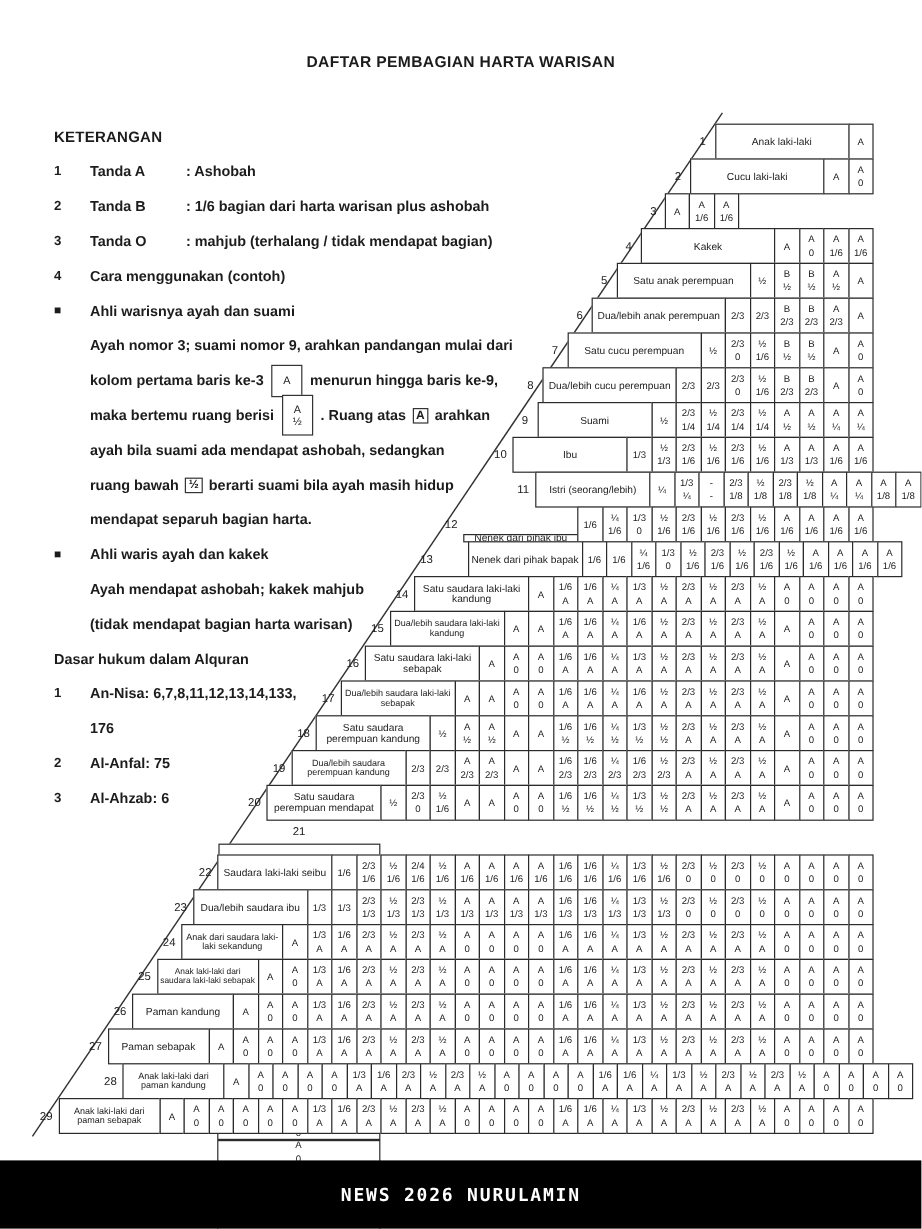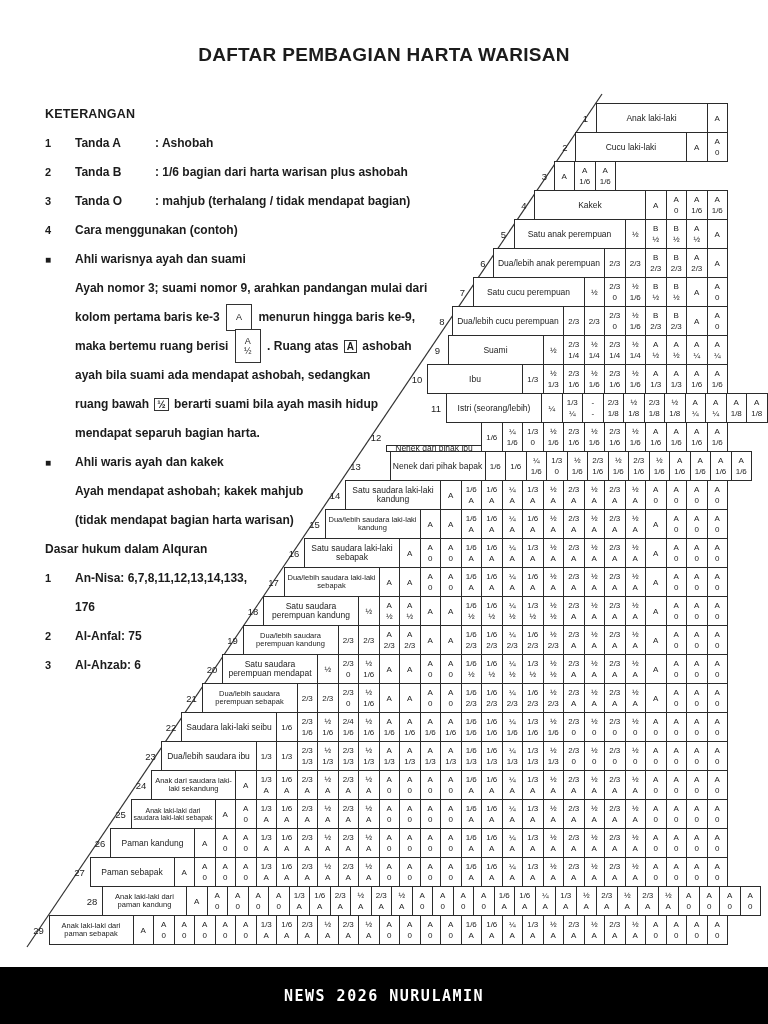--- a/index.html
+++ b/index.html
@@ -3,21 +3,21 @@
 <meta charset="utf-8">
 <style>
   html,body{margin:0;padding:0}
   body{
     width:768px;height:1024px;position:relative;overflow:hidden;
     background:#ffffff;color:#1c1c1c;
     font-family:"Liberation Sans",sans-serif;
   }
   .title{
     position:absolute;top:44px;left:0;width:768px;text-align:center;
-    font-size:19px;font-weight:bold;letter-spacing:.3px;
+    font-size:13px;font-weight:bold;letter-spacing:.3px;
   }
   .diag{position:absolute;top:0;left:0;pointer-events:none}
   .diag line{stroke:#333;stroke-width:1.2}
   
   .panel{position:absolute;left:45px;top:0;width:430px;font-weight:bold;font-size:12px}
   .pline{position:absolute;left:0;height:22px;display:flex;align-items:center;white-space:pre}
   .heading{font-size:12.5px;letter-spacing:.2px}
   .pnum{flex:0 0 30px;font-size:11px}
   .plabel{flex:0 0 80px}
   .bullet{flex:0 0 30px;font-size:10px}
@@ -60,21 +60,21 @@
 <div class="panel">
   <div class="pline heading" style="top:103px">KETERANGAN</div>
 
 <div class="pline" style="top: 132px;"><span class="pnum">1</span><span class="plabel">Tanda A</span><span>: Ashobah</span></div>
     <div class="pline" style="top: 161px;"><span class="pnum">2</span><span class="plabel">Tanda B</span><span>: 1/6 bagian dari harta warisan plus ashobah</span></div>
     <div class="pline" style="top: 190px;"><span class="pnum">3</span><span class="plabel">Tanda O</span><span>: mahjub (terhalang / tidak mendapat bagian)</span></div>
     <div class="pline" style="top: 219px;"><span class="pnum">4</span><span>Cara menggunakan (contoh)</span></div>
     <div class="pline" style="top: 248px;"><span class="bullet">■</span><span>Ahli warisnya ayah dan suami</span></div>
     <div class="pline" style="top: 277px;"><span class="pnum"></span><span>Ayah nomor 3; suami nomor 9, arahkan pandangan mulai dari</span></div>
     <div class="pline" style="top: 306px;"><span class="pnum"></span><span>kolom pertama baris ke-3 </span><span class="cellbox"><span>A</span></span><span> menurun hingga baris ke-9,</span></div>
-    <div class="pline" style="top: 335px;"><span class="pnum"></span><span>maka bertemu ruang berisi </span><span class="cellbox two"><span>A</span><span>½</span></span><span> . Ruang atas </span><span class="mini">A</span><span> ashobah</span></div>
+    <div class="pline" style="top: 335px;"><span class="pnum"></span><span>maka bertemu ruang berisi </span><span class="cellbox two"><span>A</span><span>½</span></span><span> . Ruang atas </span><span class="mini">A</span><span> arahkan</span></div>
     <div class="pline" style="top: 364px;"><span class="pnum"></span><span>ayah bila suami ada mendapat ashobah, sedangkan</span></div>
     <div class="pline" style="top: 393px;"><span class="pnum"></span><span>ruang bawah </span><span class="mini">½</span><span> berarti suami bila ayah masih hidup</span></div>
     <div class="pline" style="top: 422px;"><span class="pnum"></span><span>mendapat separuh bagian harta.</span></div>
     <div class="pline" style="top: 451px;"><span class="bullet">■</span><span>Ahli waris ayah dan kakek</span></div>
     <div class="pline" style="top: 480px;"><span class="pnum"></span><span>Ayah mendapat ashobah; kakek mahjub</span></div>
     <div class="pline" style="top: 509px;"><span class="pnum"></span><span>(tidak mendapat bagian harta warisan)</span></div>
     <div class="pline" style="top: 538px;"><span>Dasar hukum dalam Alquran</span></div>
     <div class="pline" style="top: 567px;"><span class="pnum">1</span><span>An-Nisa: 6,7,8,11,12,13,14,133,</span></div>
     <div class="pline" style="top: 596px;"><span class="pnum"></span><span>176</span></div>
     <div class="pline" style="top: 625px;"><span class="pnum">2</span><span>Al-Anfal: 75</span></div>
@@ -952,21 +952,21 @@
       </div>
       <div class="tcell">
         <span>A</span>
         <span>0</span>
       </div>
       <div class="tcell">
         <span>A</span>
         <span>0</span>
       </div>
     </div>
-    <div class="trow" style="top: 683px; left: 181.5px;">
+    <div class="trow" style="top: 683px; left: 181.5px; flex-direction: column;">
       <div class="rnum">21</div>
       <div class="rlabel s1" style="flex: 0 0 96px;">Dua/lebih saudara perempuan sebapak</div>
       <div class="tcell">
         <span>2/3</span>
       </div>
       <div class="tcell">
         <span>2/3</span>
       </div>
       <div class="tcell">
         <span>2/3</span>

